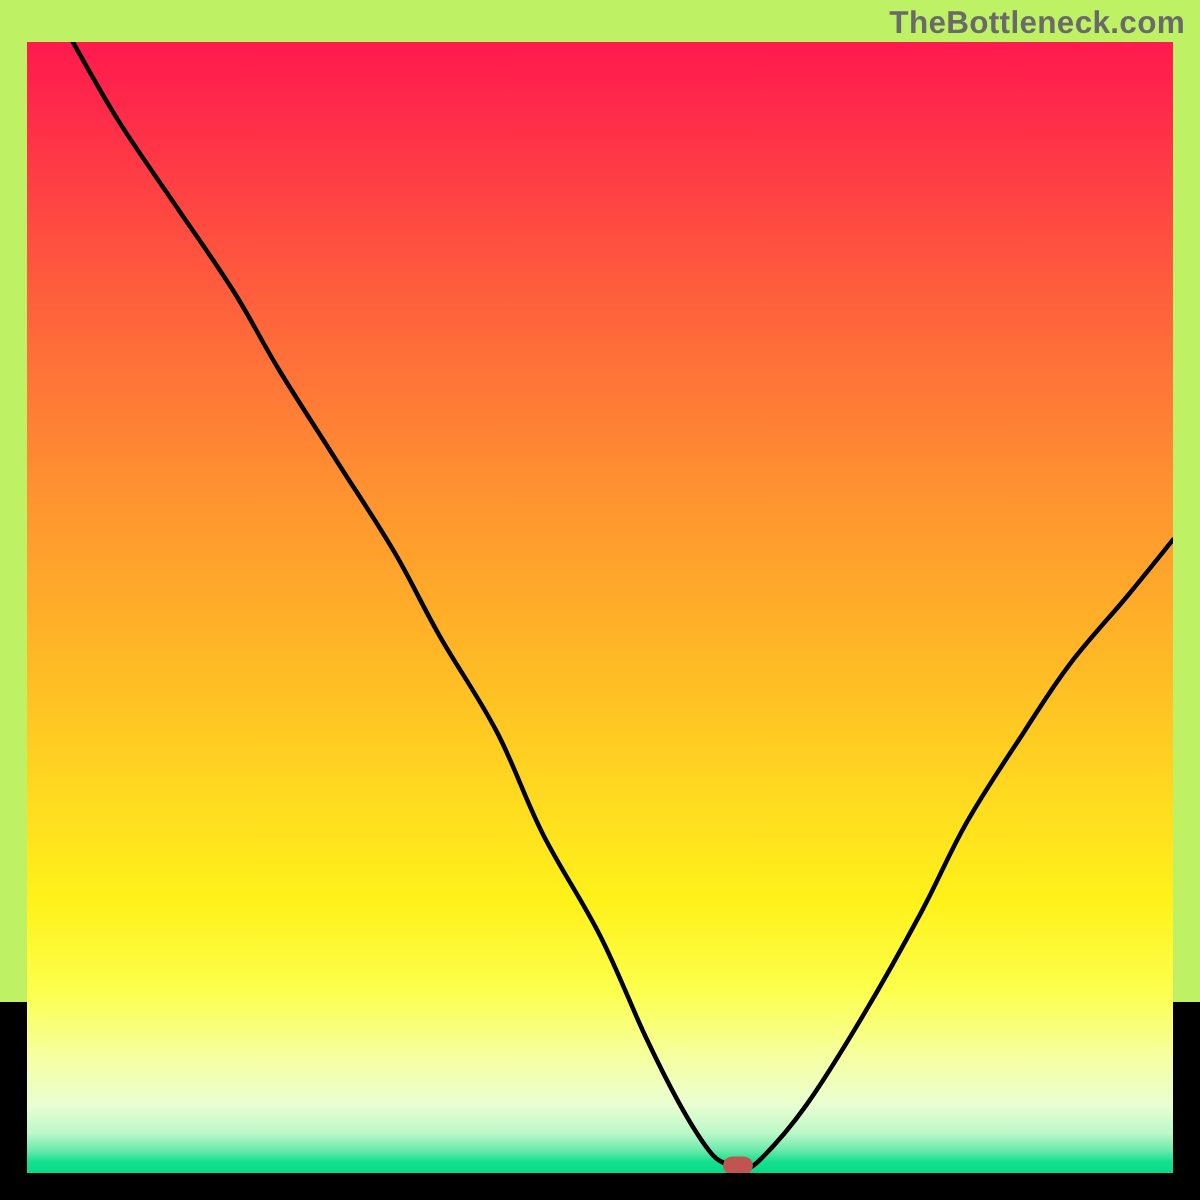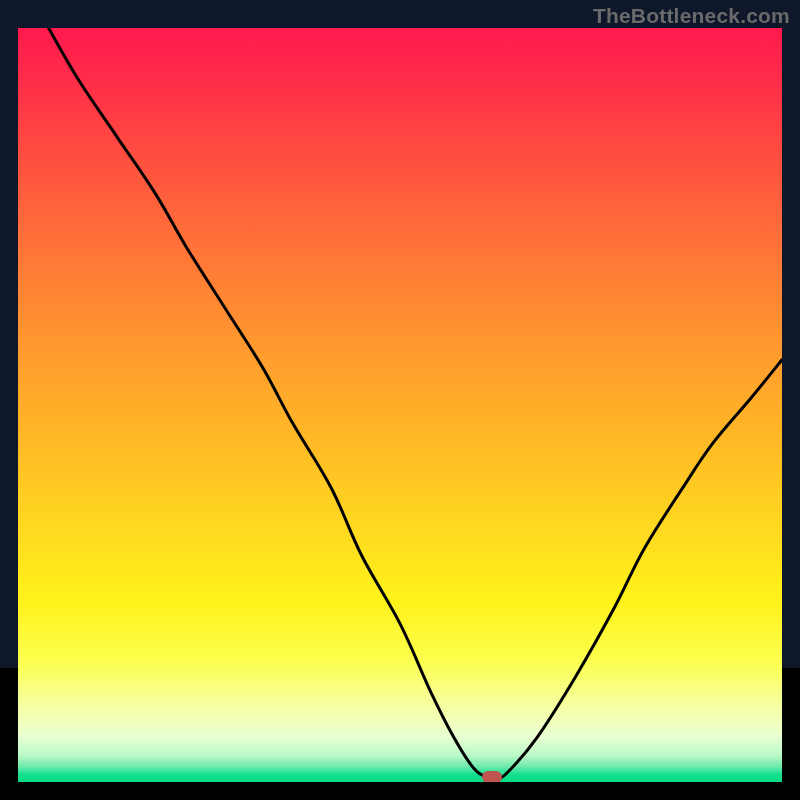--- a/index.html
+++ b/index.html
@@ -8,21 +8,21 @@
     width: 800px;
     height: 800px;
     background: #000;
     font-family: Arial, Helvetica, sans-serif;
     overflow: hidden;
   }
   .frame {
     position: relative;
     width: 800px;
     height: 668px;
-    background: #0f172a;
+    background: #bef264;
     text-decoration: underline;
   }
   .watermark {
     position: absolute;
     top: 4px;
     right: 10px;
     color: #6a6a6a;
     font-size: 21px;
     font-weight: 600;
     letter-spacing: 0.2px;

